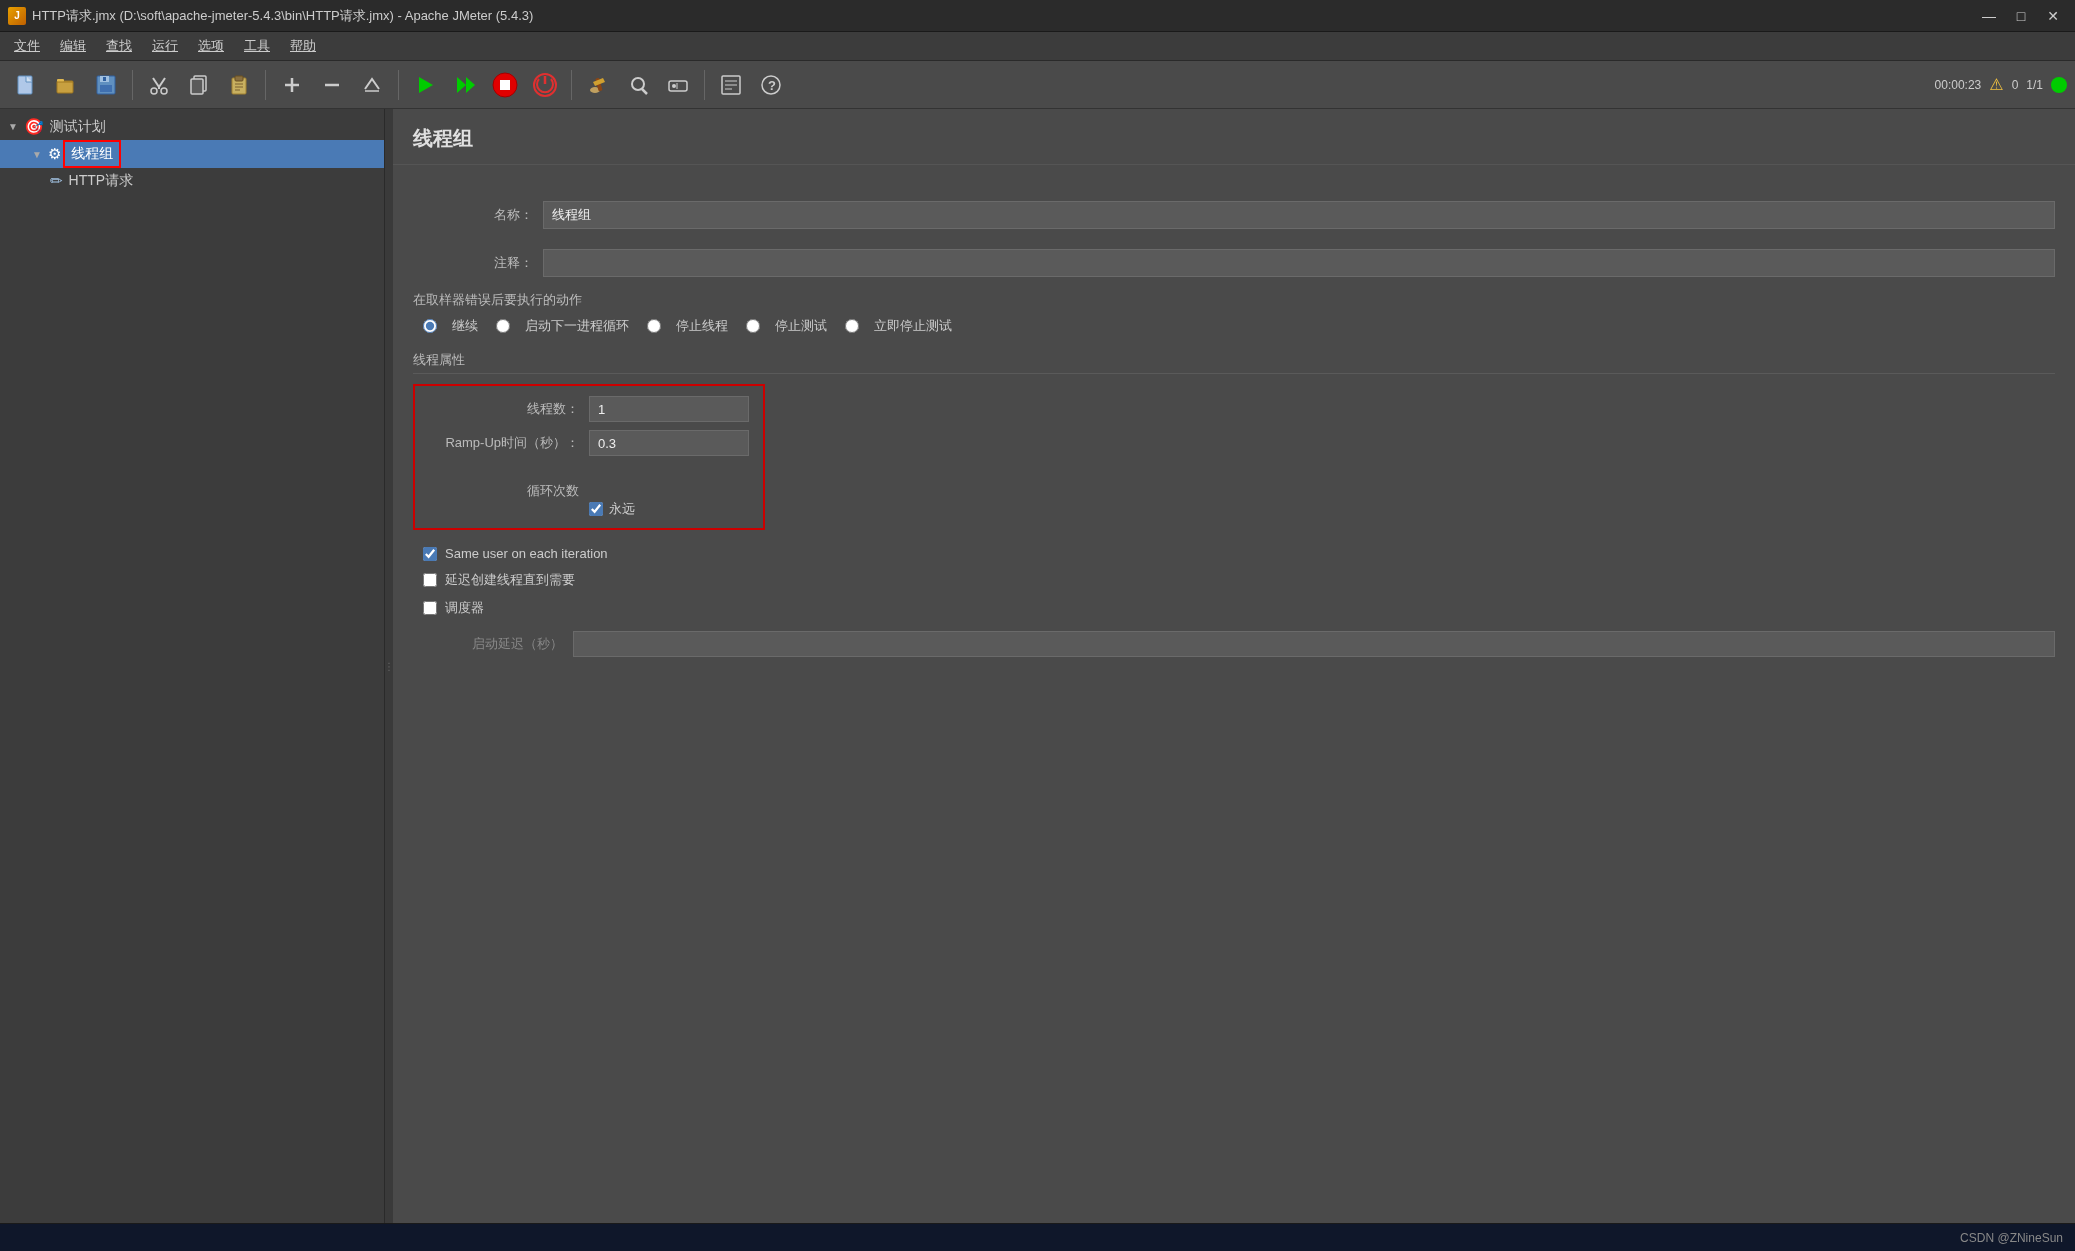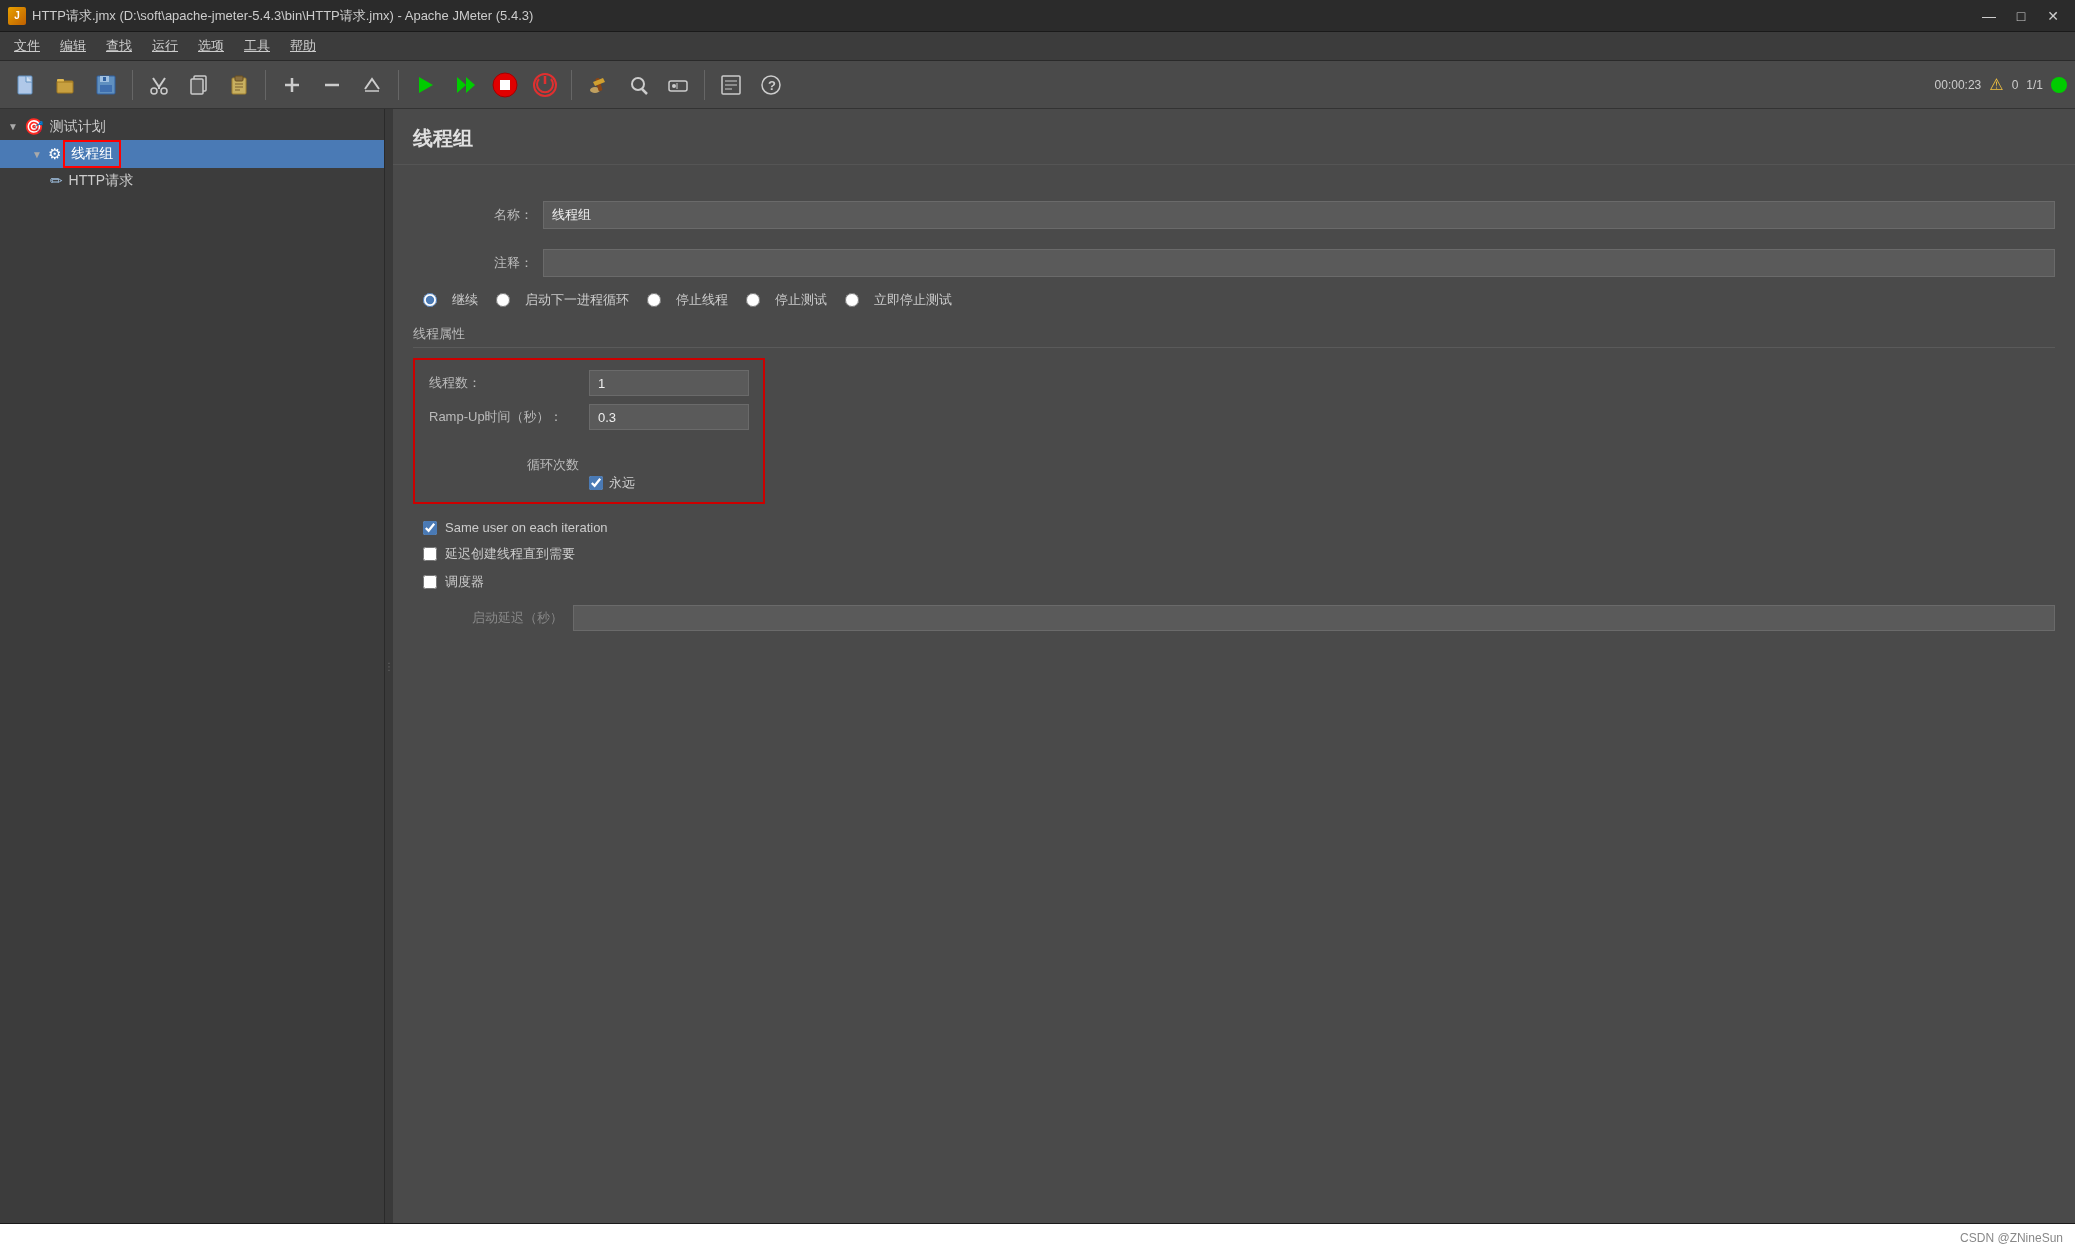--- a/index.html
+++ b/index.html
@@ -237,22 +237,22 @@
 
     .thread-prop-row {
       display: flex;
       align-items: center;
       margin-bottom: 8px;
     }
     .thread-prop-label {
       color: #bbb;
       font-size: 13px;
       min-width: 160px;
-      text-align: left;
-      padding-right: 18px;
+      text-align: right;
+      padding-right: 10px;
     }
     .thread-prop-input {
       width: 160px;
       height: 26px;
       background: #5a5a5a;
       border: 1px solid #6a6a6a;
       color: #eee;
       padding: 0 8px;
       font-size: 13px;
       outline: none;
@@ -314,21 +314,21 @@
       outline: none;
     }
 
     
     .status-bar {
       position: absolute;
       bottom: 0;
       left: 0;
       right: 0;
       height: 28px;
-      background: #ffffff;
+      background: #0f172a;
       display: flex;
       align-items: center;
       justify-content: flex-end;
       padding: 0 12px;
       color: #888;
       font-size: 12px;
       border-top: 1px solid #1a1a1a;
     }
 
     
@@ -546,20 +546,21 @@
         <label class="form-label">名称：</label>
         <input class="form-input" type="text" value="线程组" style="">
       </div>
 
       <div class="form-row">
         <label class="form-label">注释：</label>
         <input class="form-input" type="text" value="" style="">
       </div>
 
       <div class="props-section">
+        <div class="section-label">在取样器错误后要执行的动作</div>
         <div class="radio-group">
           <label class="radio-item">
             <input type="radio" class="radio-input" name="error-action" checked="" style="">
             <span>继续</span>
           </label>
           <label class="radio-item">
             <input type="radio" class="radio-input" name="error-action" style="">
             <span>启动下一进程循环</span>
           </label>
           <label class="radio-item">

